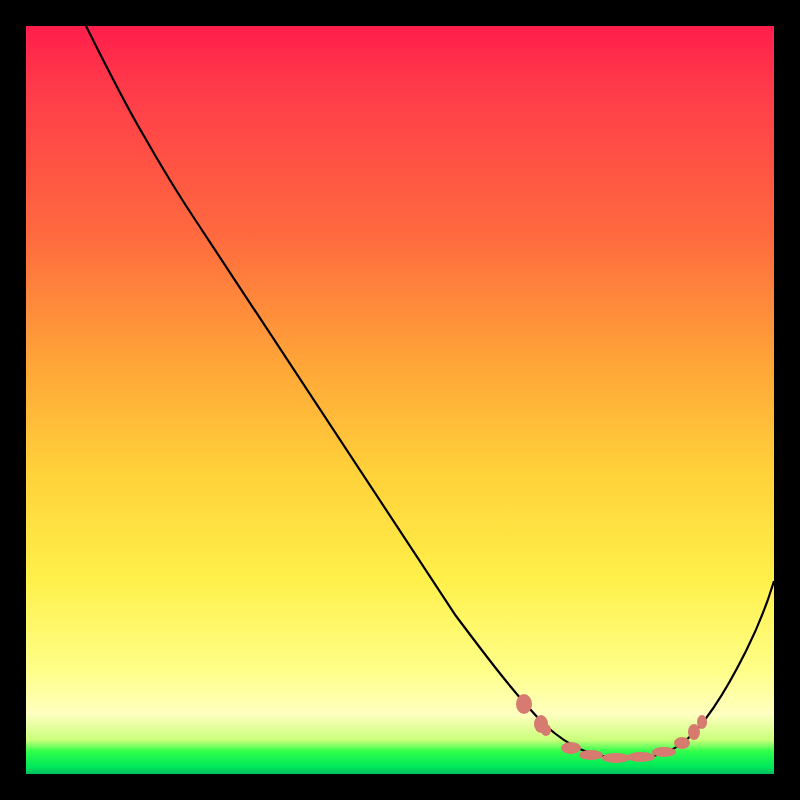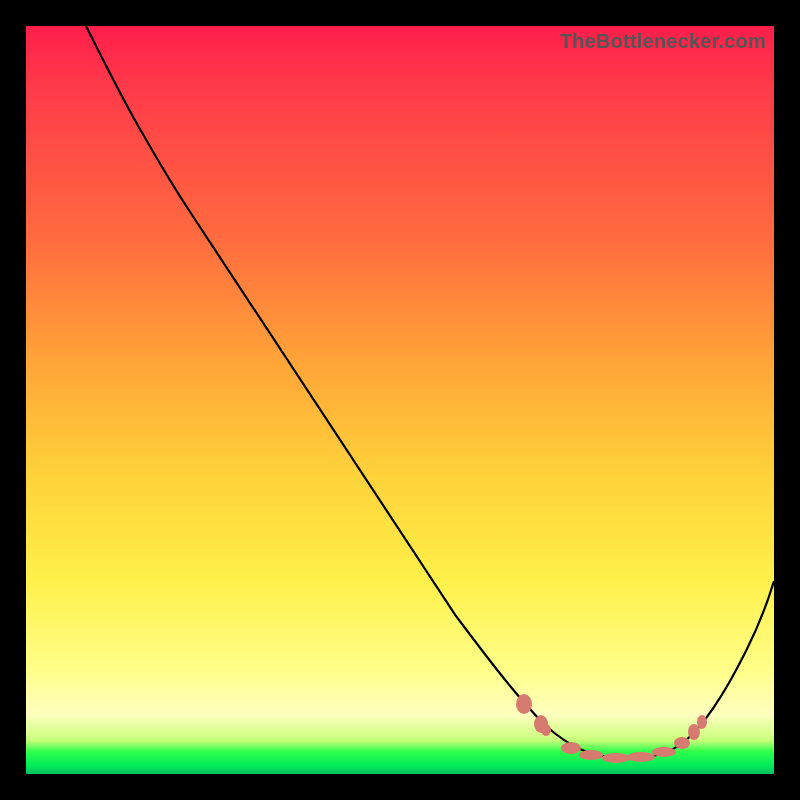--- a/index.html
+++ b/index.html
@@ -64,21 +64,20 @@
   .dot {
     fill: #d77a6f;
   }
 </style>
 </head>
 <body>
 
 <div class="frame">
   <div class="gradient"></div>
 
-  <div class="watermark">TheBottlenecker.com</div>
 
   <svg class="curve" viewBox="0 0 748 748" preserveAspectRatio="none">
 
     <path d="
         M 60 0
         C 80 40, 100 80, 118 110
         C 135 140, 150 165, 170 195
         L 430 590
         C 460 630, 490 670, 520 700
         C 545 722, 565 730, 590 732

